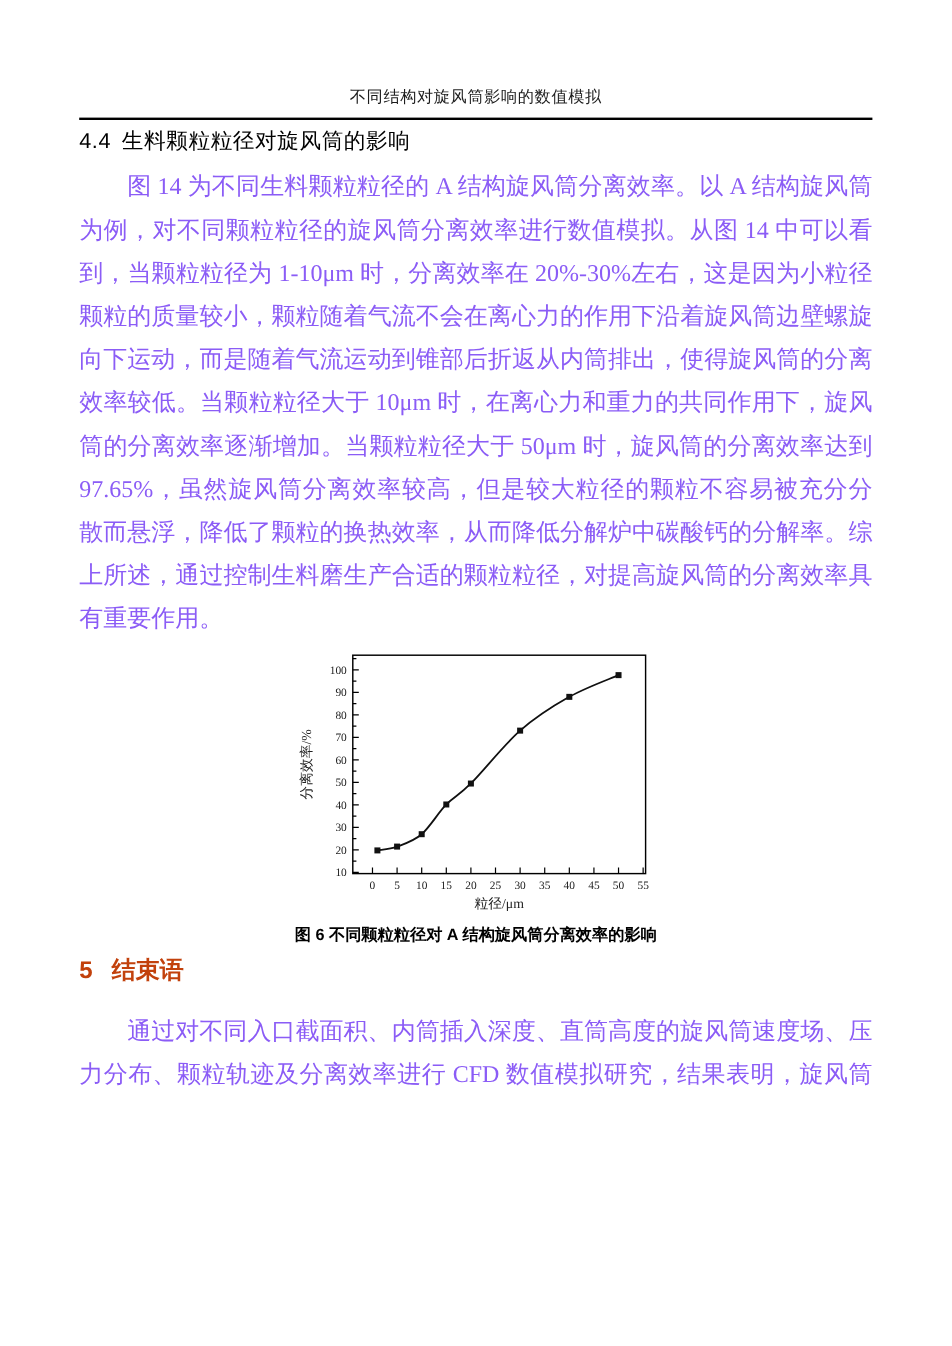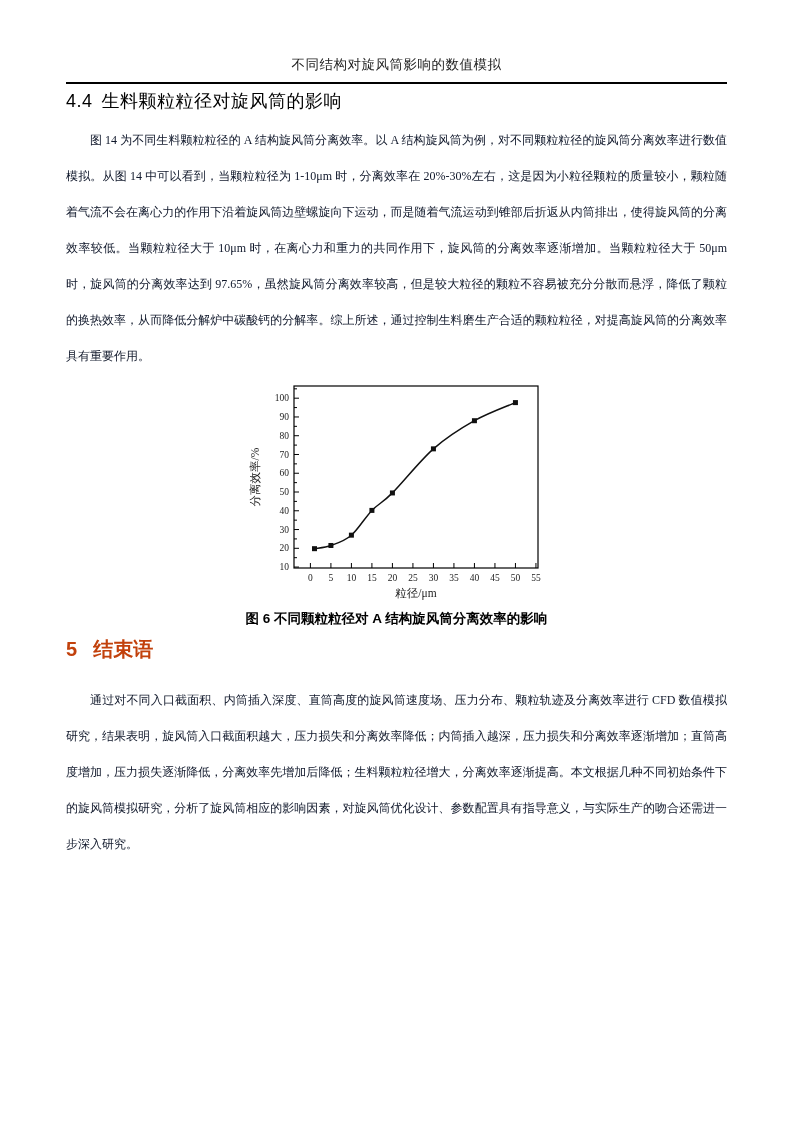--- a/index.html
+++ b/index.html
@@ -1,19 +1,19 @@
 <!DOCTYPE html>
 <html lang="zh"><head>
 <meta charset="utf-8">
 <style>
   html,body { margin:0; padding:0; background:#ffffff; }
   .page {
     position:relative;
     width:793px; height:904px;
-    margin:0 auto;
+    margin:16px auto;
     background:#ffffff;
     color:#1a1a1a;
     box-sizing:border-box;
     padding:56px 66px 0 66px;
     overflow:hidden;
     font-family:"Liberation Serif","DejaVu Serif",serif;
   }
   .running-head {
     text-align:center;
     font-size:13.5px;
@@ -30,26 +30,26 @@
     font-family:"Liberation Sans","DejaVu Sans",sans-serif;
     font-weight:normal;
     font-size:18px;
     line-height:23px;
     margin:6px 0 0 0;
     letter-spacing:0.5px;
     color:#000;
   }
   .sec-heading .sec-num { margin-right:9px; }
   .body-par {
-    font-size:12px;
+    font-size:20px;
     line-height:36px;
     text-align:justify;
     text-indent:2em;
     margin:9px 0 0 0;
-    color:#0f172a;
+    color:#8b5cf6;
   }
   .figure-block { margin:2px 0 0 0; text-align:center; }
   .chart-wrap { display:block; }
   .chart-wrap svg { display:block; margin:0 auto; }
   .fig-caption {
     font-family:"Liberation Sans","DejaVu Sans",sans-serif;
     font-weight:bold;
     font-size:13.5px;
     line-height:19px;
     margin-top:3px;

